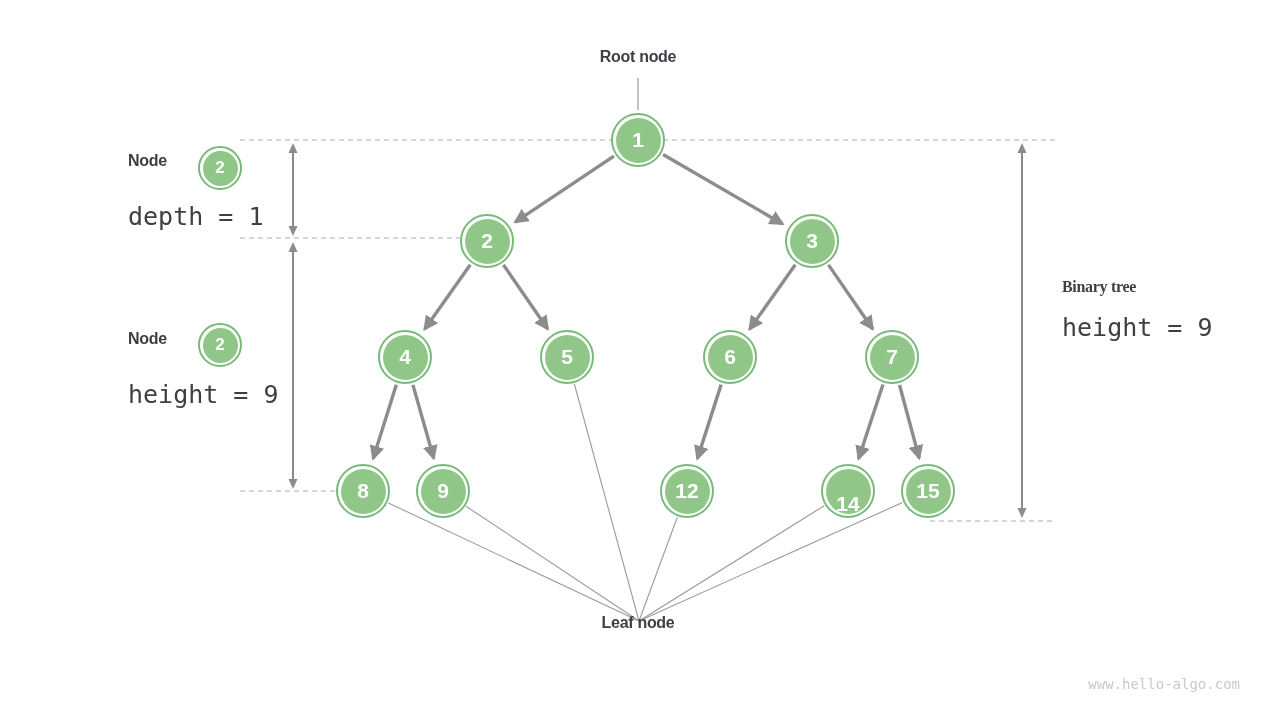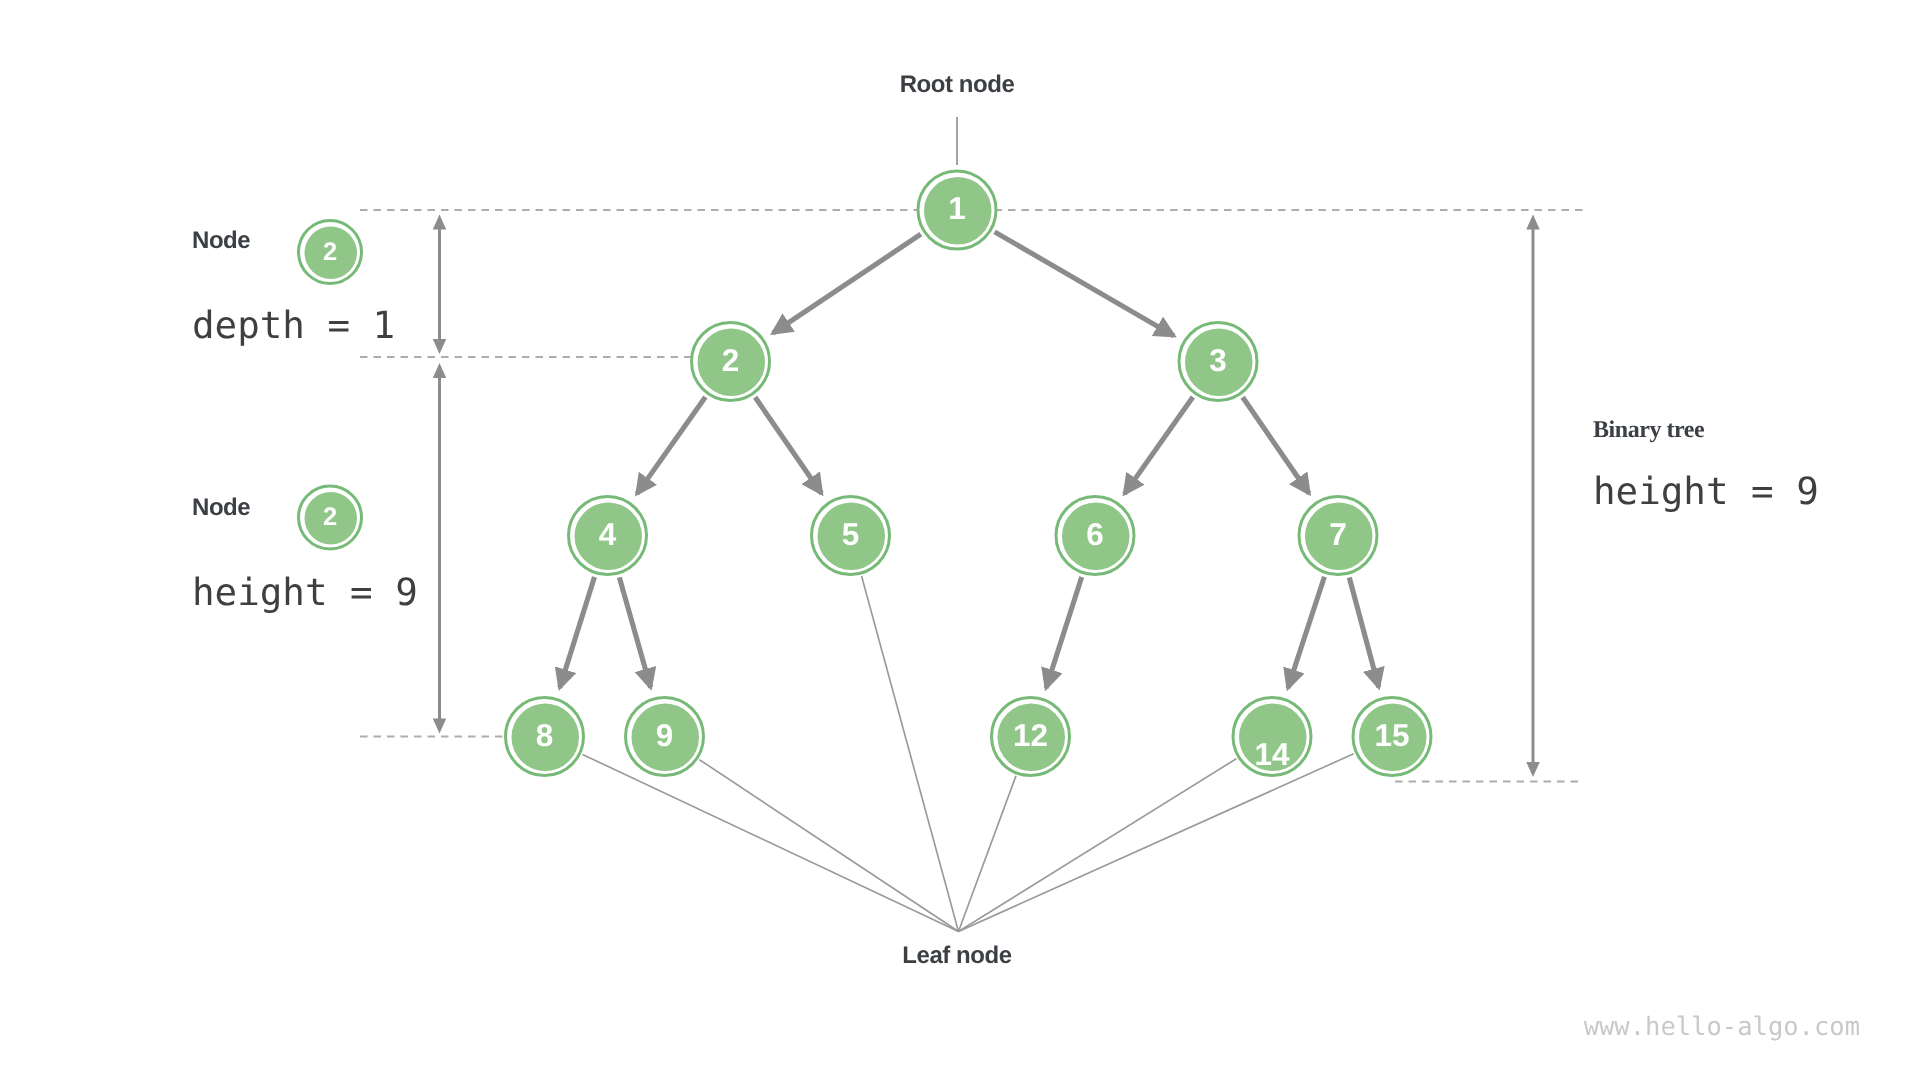--- a/index.html
+++ b/index.html
@@ -28,21 +28,21 @@
   .badge::before {
     content:""; position:absolute; inset:2.5px; border-radius:50%;
     background:var(--node-fill,#90C788);
   }
   .badge span { position:relative; color:#fff; font-weight:700; font-size:17px; }
 
   .lbl { position:absolute; white-space:nowrap; line-height:1.15; }
   .bold { font-weight:700; font-size:16px; color:var(--label-text,#3C4045); letter-spacing:-0.3px; }
   .center { transform:translateX(-50%); }
   .mono { font-family:"DejaVu Sans Mono", monospace; font-size:25px; color:var(--mono-text,#3F3F3F); }
-  .watermark { font-size:17px; color:var(--watermark-text,#C9C9C9);margin-left:47px; }
+  .watermark { font-size:14px; color:var(--watermark-text,#C9C9C9);margin-left:47px; }
 </style>
 </head>
 <body>
 
 <div class="stage">
 
   <svg id="diagram" width="1280" height="720">
       <defs>
         <marker id="arrow" viewBox="0 0 10 10" refX="8.5" refY="5" markerWidth="4.4" markerHeight="4.4" orient="auto-start-reverse">
           <path d="M0,0 L10,5 L0,10 z" fill="#8C8C8C"></path>
@@ -130,16 +130,16 @@
 
   <div class="lbl bold" style="left:128px; top:330px;">Node</div>
   <div class="badge" style="left:198px; top:323px;">
     <span>2</span>
   </div>
   <div class="lbl mono" style="left:128px; top:381px;">height = 9</div>
 
   <div class="lbl bold" style="left:1062px; top:278px;font-family:Liberation Serif, serif;">Binary tree</div>
   <div class="lbl mono" style="left:1062px; top:314px;">height = 9</div>
 
-  <div class="lbl bold center" style="left:638px; top:629px;">Leaf node</div>
+  <div class="lbl bold center" style="left:638px; top:614px;">Leaf node</div>
 
   <div class="lbl mono watermark" style="right:40px; top:676px;">www.hello-algo.com</div>
 </div>
 
 </body></html>

